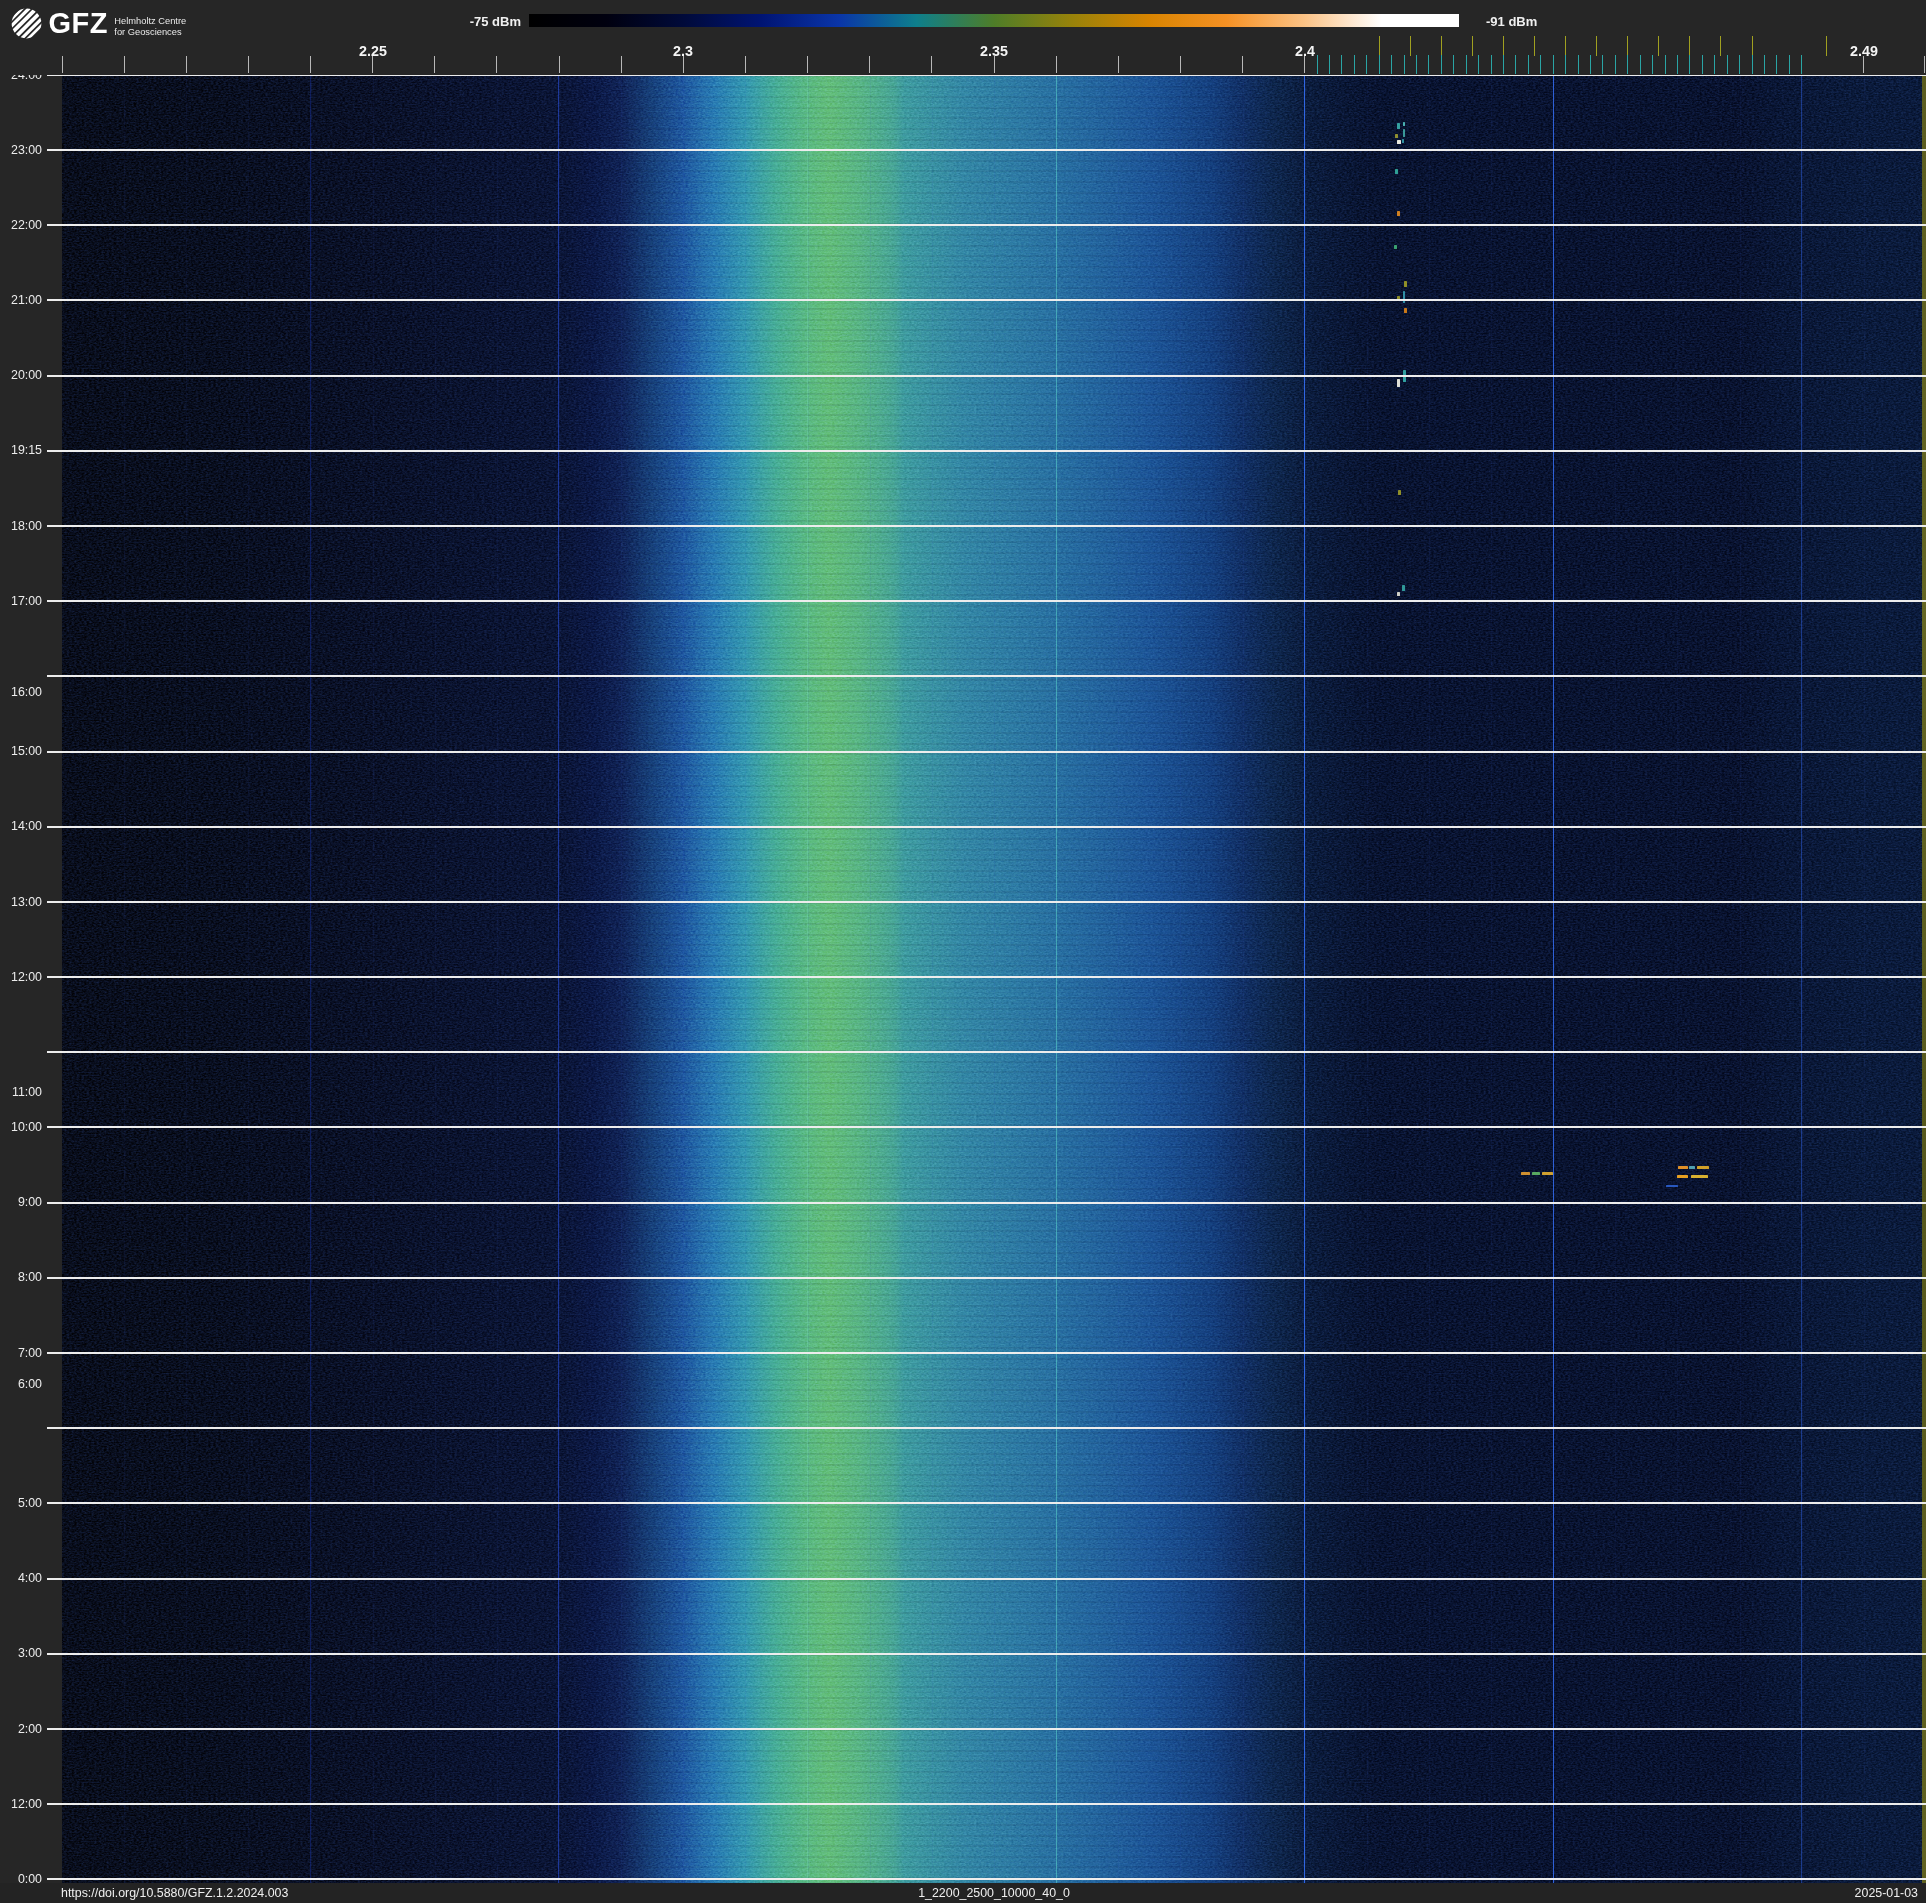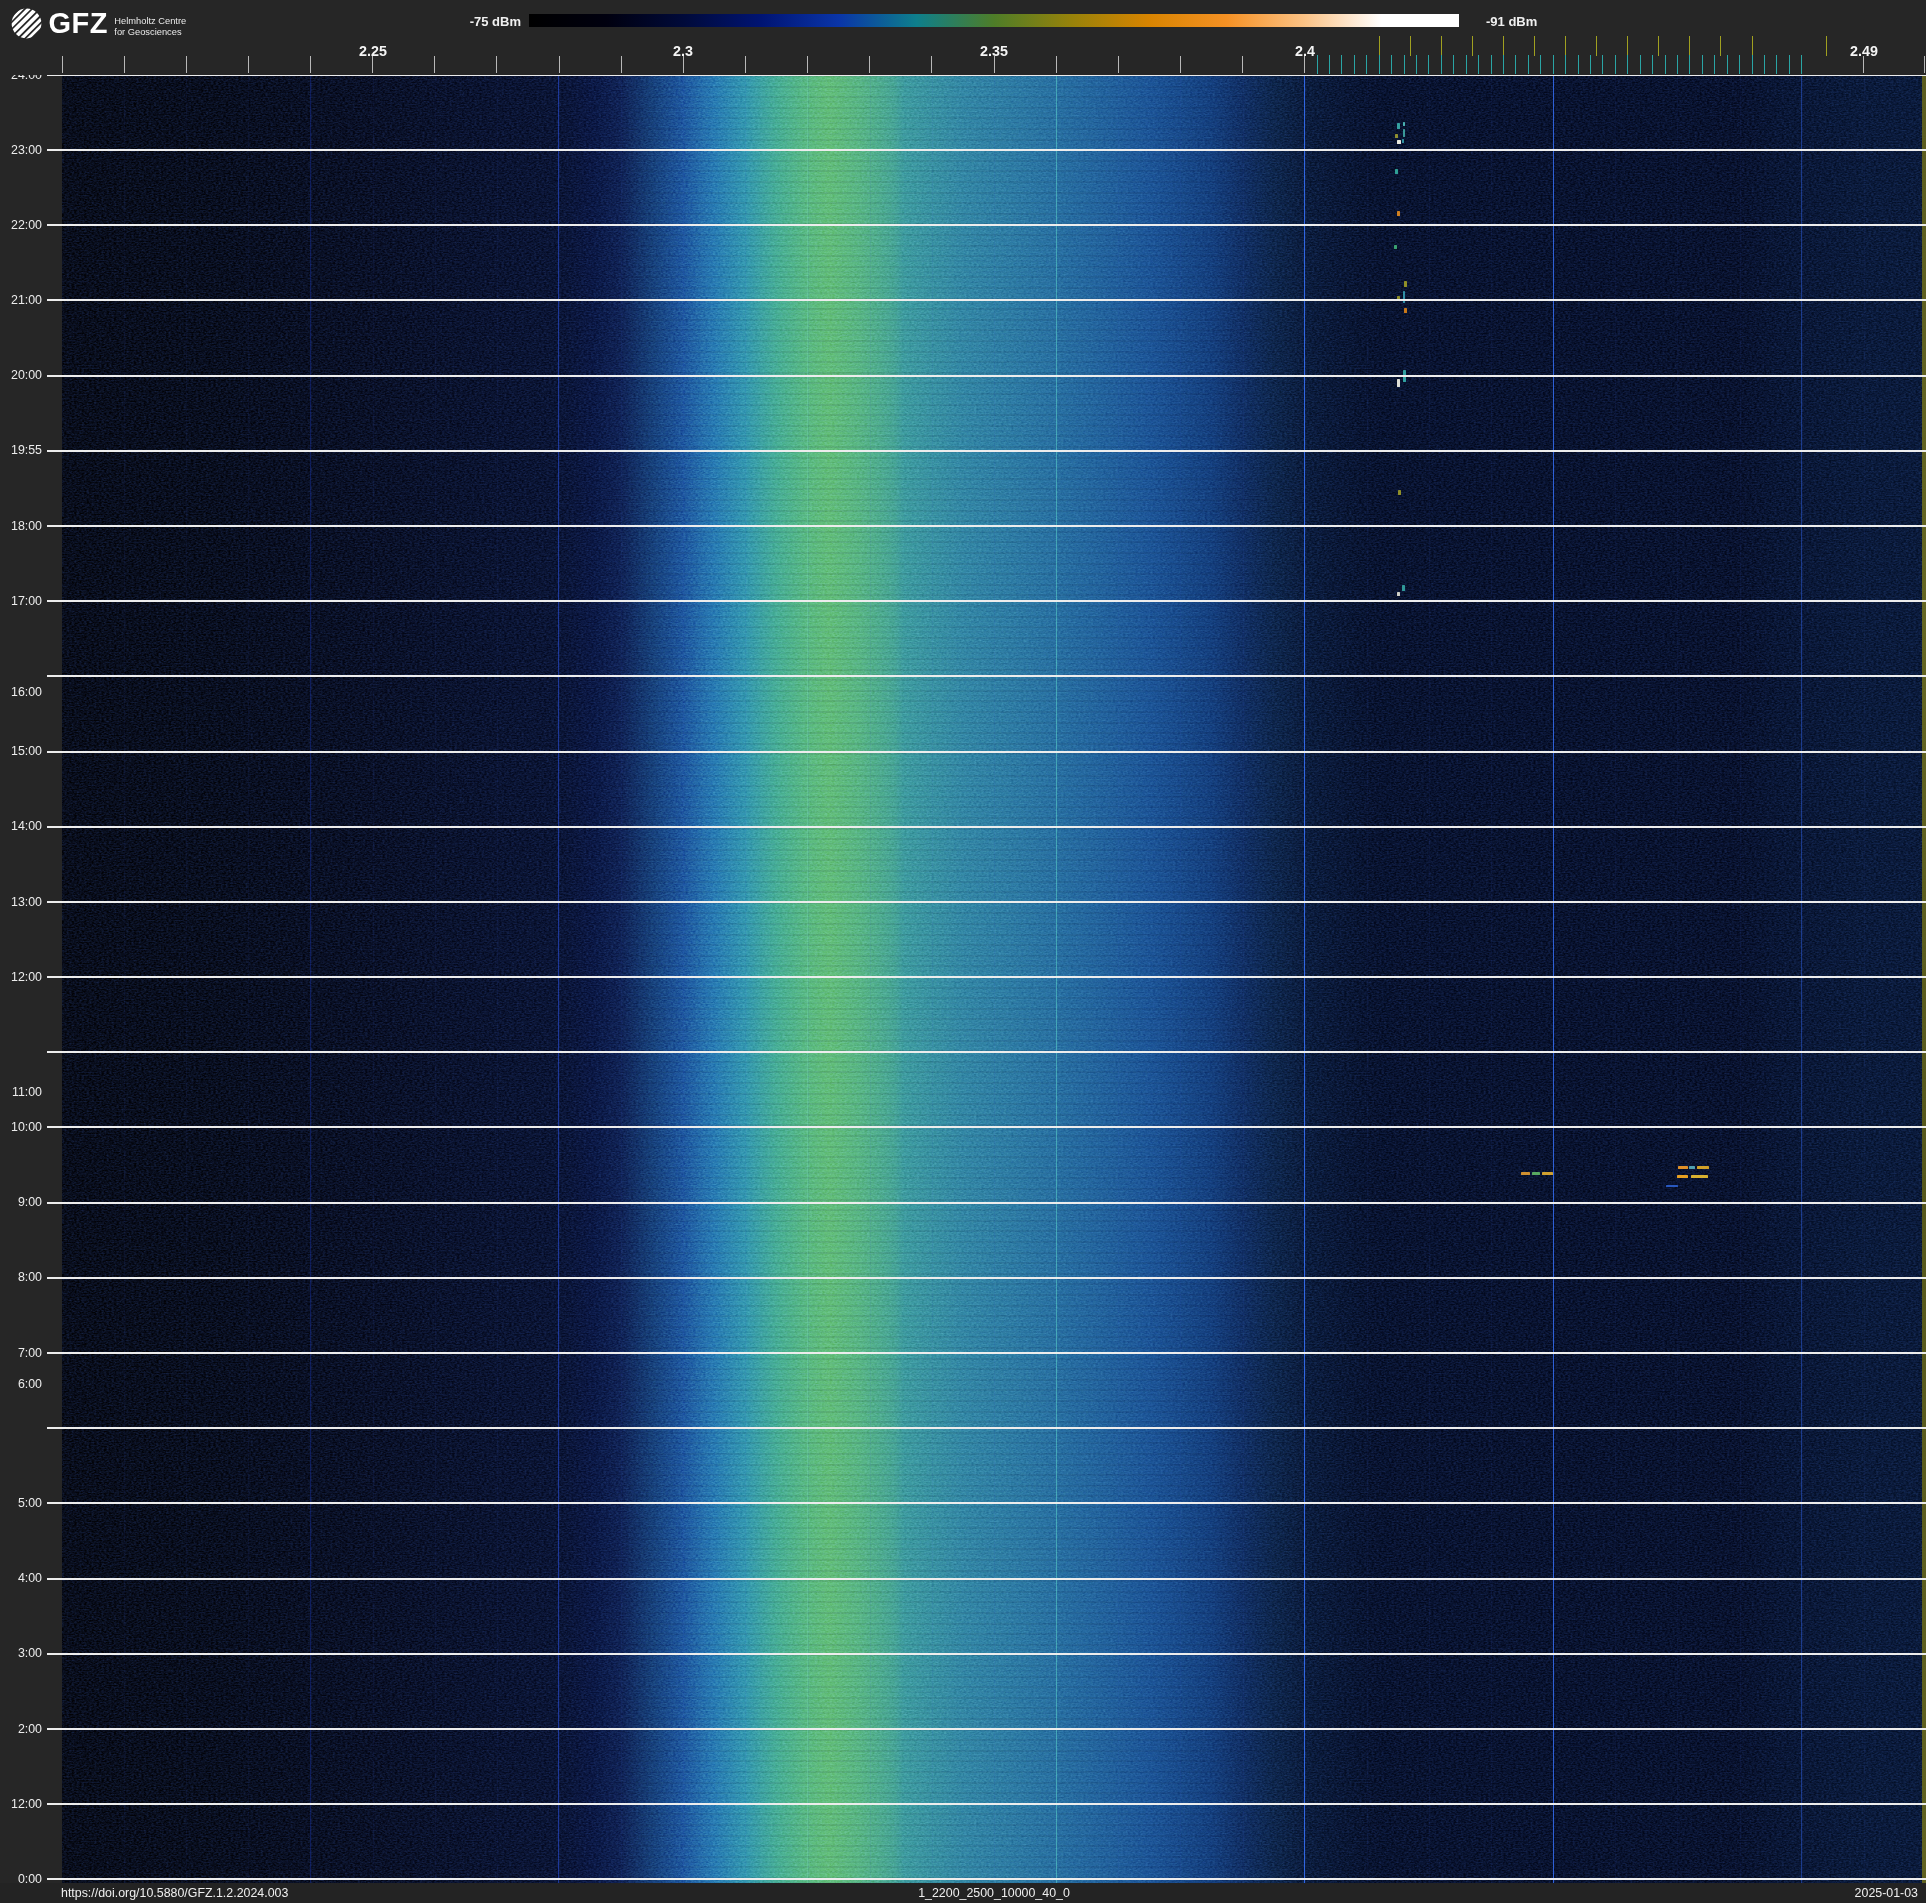--- a/index.html
+++ b/index.html
@@ -160,21 +160,21 @@
     <div class="time-label" style="top: 75px;">24:00</div>
     <div class="hgrid" style="top: 149px;"></div>
     <div class="time-label" style="top: 150px;">23:00</div>
     <div class="hgrid" style="top: 224px;"></div>
     <div class="time-label" style="top: 225px;">22:00</div>
     <div class="hgrid" style="top: 299px;"></div>
     <div class="time-label" style="top: 300px;">21:00</div>
     <div class="hgrid" style="top: 375px;"></div>
     <div class="time-label" style="top: 375px;">20:00</div>
     <div class="hgrid" style="top: 450px;"></div>
-    <div class="time-label" style="top: 450px;">19:55</div>
+    <div class="time-label" style="top: 450px;">19:15</div>
     <div class="hgrid" style="top: 525px;"></div>
     <div class="time-label" style="top: 526px;">18:00</div>
     <div class="hgrid" style="top: 600px;"></div>
     <div class="time-label" style="top: 601px;">17:00</div>
     <div class="hgrid" style="top: 675px;"></div>
     <div class="time-label" style="top: 692px;">16:00</div>
     <div class="hgrid" style="top: 751px;"></div>
     <div class="time-label" style="top: 751px;">15:00</div>
     <div class="hgrid" style="top: 826px;"></div>
     <div class="time-label" style="top: 826px;">14:00</div>

